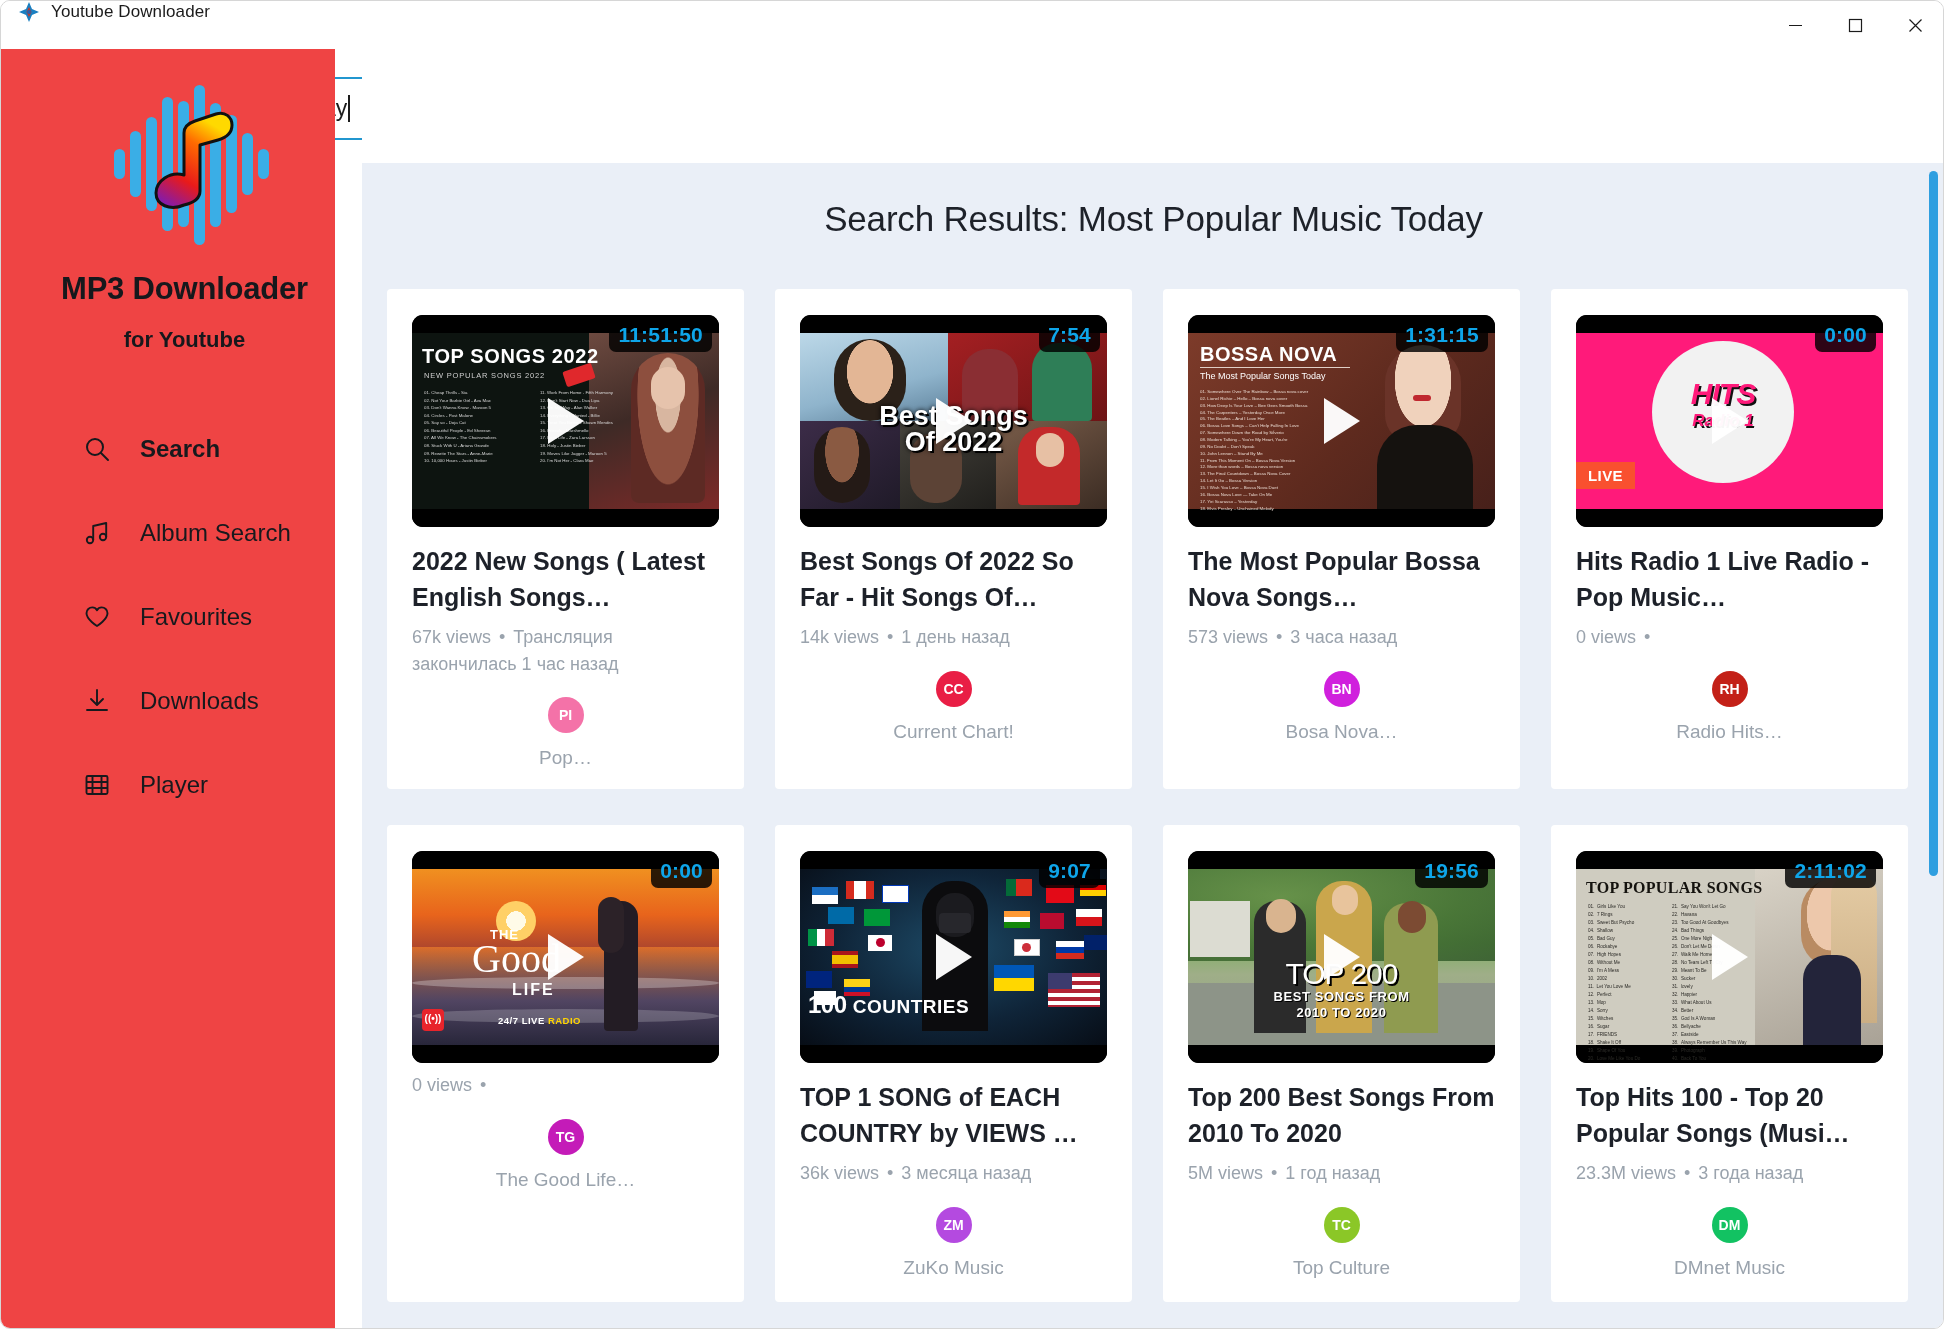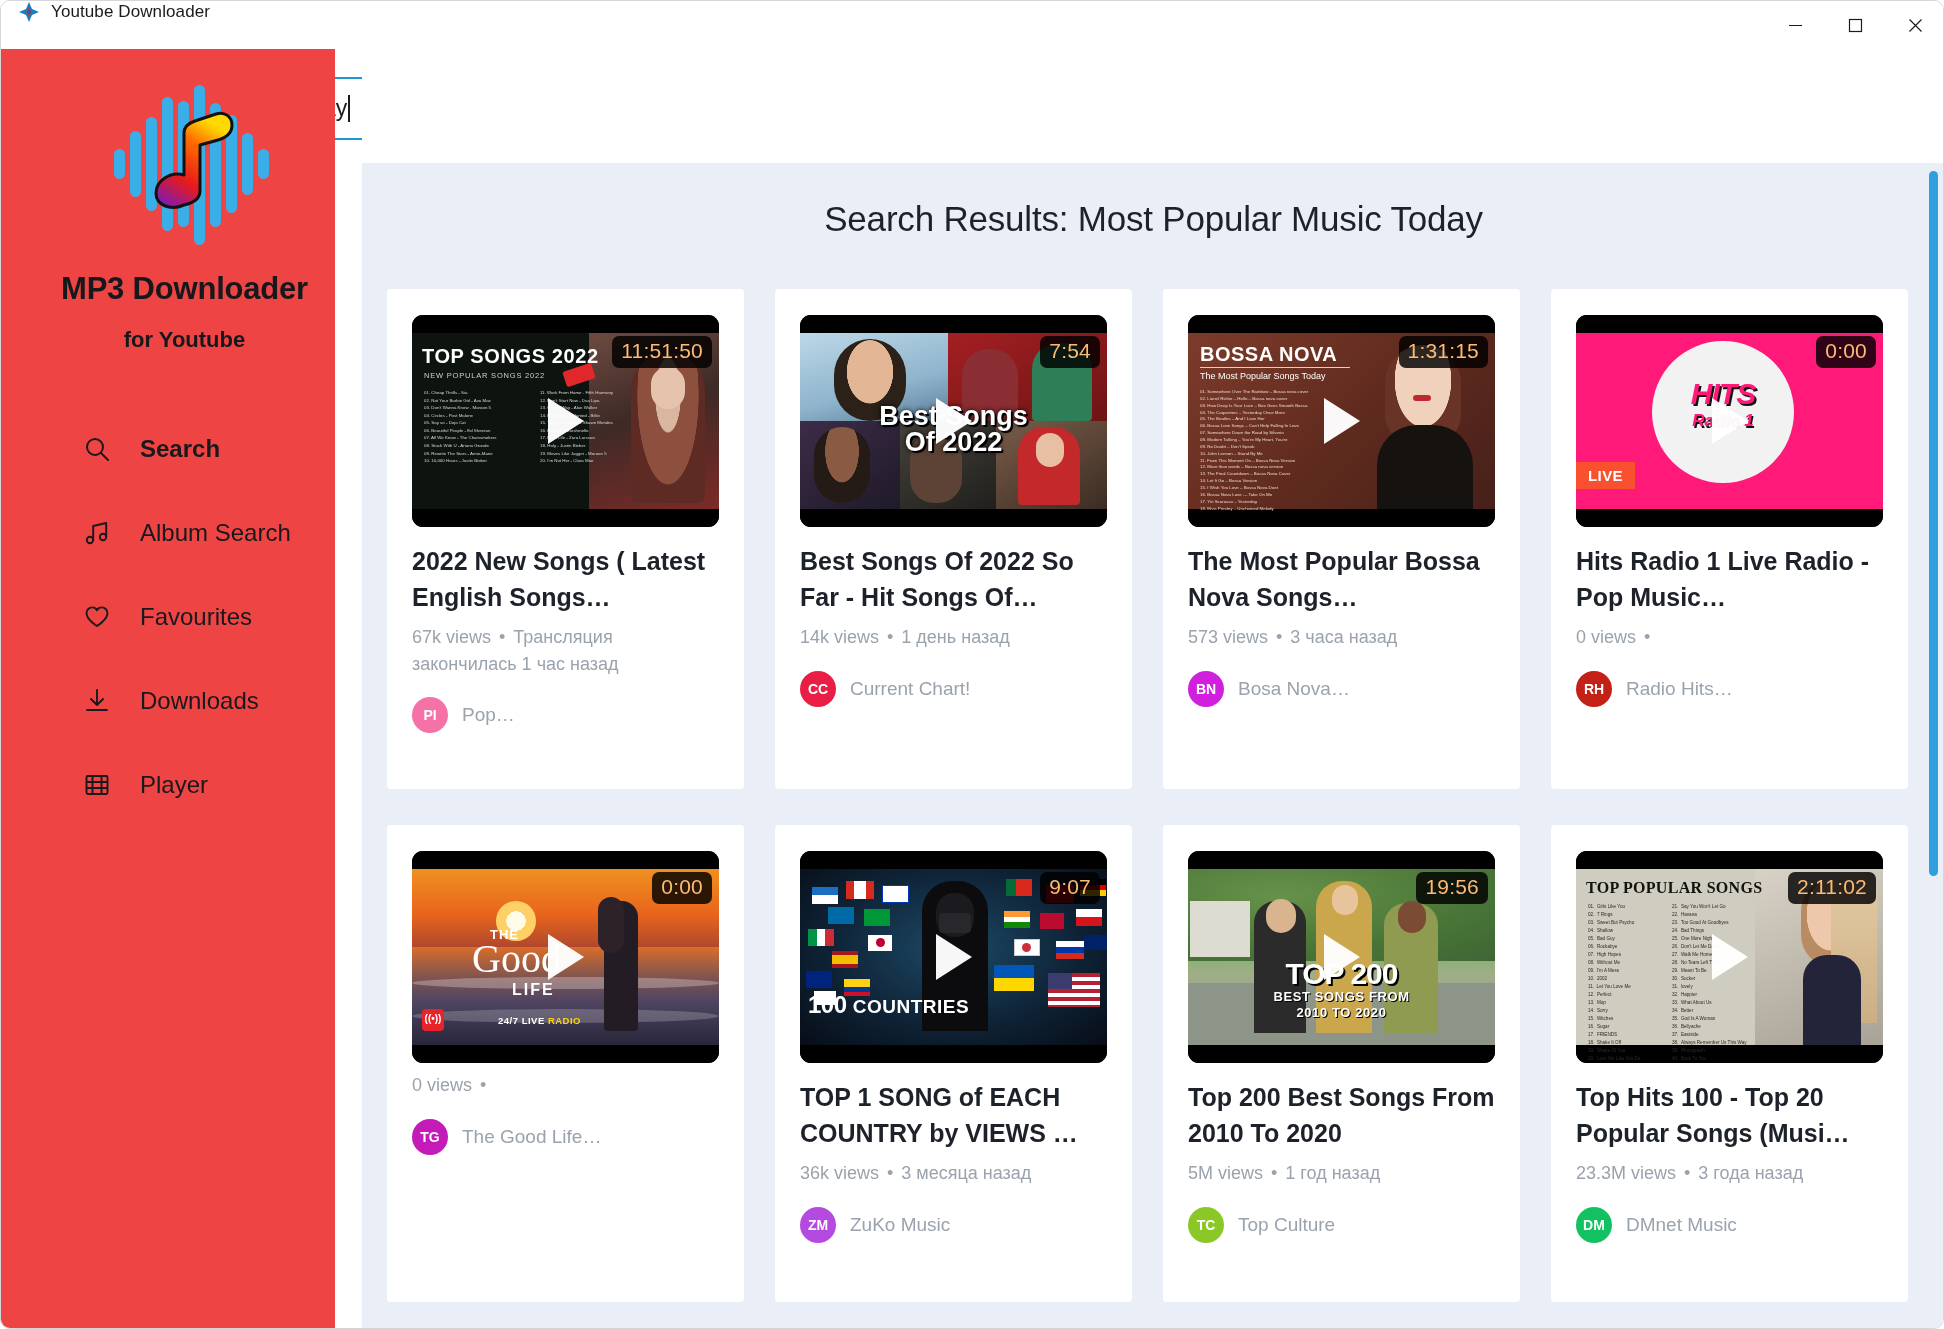--- a/index.html
+++ b/index.html
@@ -179,24 +179,24 @@
     position: relative;
     width: 307px; height: 212px;
     border-radius: 11px;
     overflow: hidden;
     background: #000;
   }
   .thumb-art {
     position: absolute; inset: 0;
   }
   .duration {
-    position: absolute; right: 7px; top: 21px;
+    position: absolute; right: 7px; top: 5px;
     background: rgba(0,0,0,.82);
-    color: #fdba74;
-    font-size: 21px; font-weight: normal;
+    color: #0ea5e9;
+    font-size: 21px; font-weight: bold;
     padding: 3px 9px 5px;
     border-radius: 7px;
     letter-spacing: .2px;
     z-index: 6;
   }
   .live-badge {
     position: absolute; left: 0; bottom: 38px;
     background: #f9502f;
     color: #fff;
     font-size: 15px; font-weight: bold;
@@ -224,20 +224,21 @@
   }
   .card-meta {
     font-size: 18px; color: #9aa3ad;
     line-height: 1.48;
     margin-top: 9px;
   }
   .card-meta .dot { padding: 0 8px; }
   .channel {
     display: flex; align-items: center; gap: 14px;
     margin-top: 20px;
+    flex-direction: column;
   }
   .avatar {
     width: 36px; height: 36px;
     border-radius: 50%;
     display: flex; align-items: center; justify-content: center;
     font-size: 14px; font-weight: bold;
     color: #fff;
     flex: none;
   }
   .channel-name {
@@ -620,21 +621,21 @@
             <div style="position:absolute;left:0;top:18px;width:307px;height:176px;background:linear-gradient(180deg,#9cc47e 0%,#7fae63 42%,#9fae88 60%,#8f9e86 100%);"></div>
             <div style="position:absolute;left:0;top:18px;width:307px;height:92px;background:radial-gradient(ellipse at 30% 30%,#5f8a42 0%,#3e6b2e 60%,#31582a 100%);opacity:.85"></div>
             <div style="position:absolute;left:2px;top:50px;width:60px;height:56px;background:#dcdcd2;"></div>
             <div style="position:absolute;left:0;top:132px;width:307px;height:62px;background:#8d9488;"></div>
             <div style="position:absolute;left:128px;top:30px;width:56px;height:152px;background:#caa64c;border-radius:26px 26px 0 0;"></div>
             <div style="position:absolute;left:144px;top:34px;width:26px;height:30px;background:#e8c49c;border-radius:13px;"></div>
             <div style="position:absolute;left:66px;top:50px;width:52px;height:132px;background:#2b2b2b;border-radius:22px 22px 0 0;"></div>
             <div style="position:absolute;left:78px;top:48px;width:30px;height:34px;background:#d9b48f;border-radius:15px;"></div>
             <div style="position:absolute;left:196px;top:52px;width:54px;height:130px;background:#8f9b50;border-radius:22px 22px 0 0;"></div>
             <div style="position:absolute;left:210px;top:50px;width:28px;height:32px;background:#7c4b33;border-radius:14px;"></div>
-            <div class="tl" style="left:0;top:106px;width:307px;text-align:center;font-size:30px;font-weight:bold;letter-spacing:-1px;text-shadow:2px 2px 0 #000;">TOP 200</div>
+            <div class="tl" style="left:0;top:106px;width:307px;text-align:center;font-size:30px;font-weight:normal;letter-spacing:-1px;text-shadow:2px 2px 0 #000;">TOP 200</div>
             <div class="tl" style="left:0;top:138px;width:307px;text-align:center;font-size:13px;font-weight:bold;letter-spacing:.6px;line-height:1.25;text-shadow:1px 1px 0 #000;">BEST SONGS FROM<br>2010 TO 2020</div>
           </div>
           <div class="play"></div>
           <div class="duration">19:56</div>
         </div>
         <div class="card-title">Top 200 Best Songs From 2010 To 2020</div>
         <div class="card-meta">
           <span>5M views</span><span class="dot">•</span><span>1 год назад</span>
         </div>
         <div class="channel">

